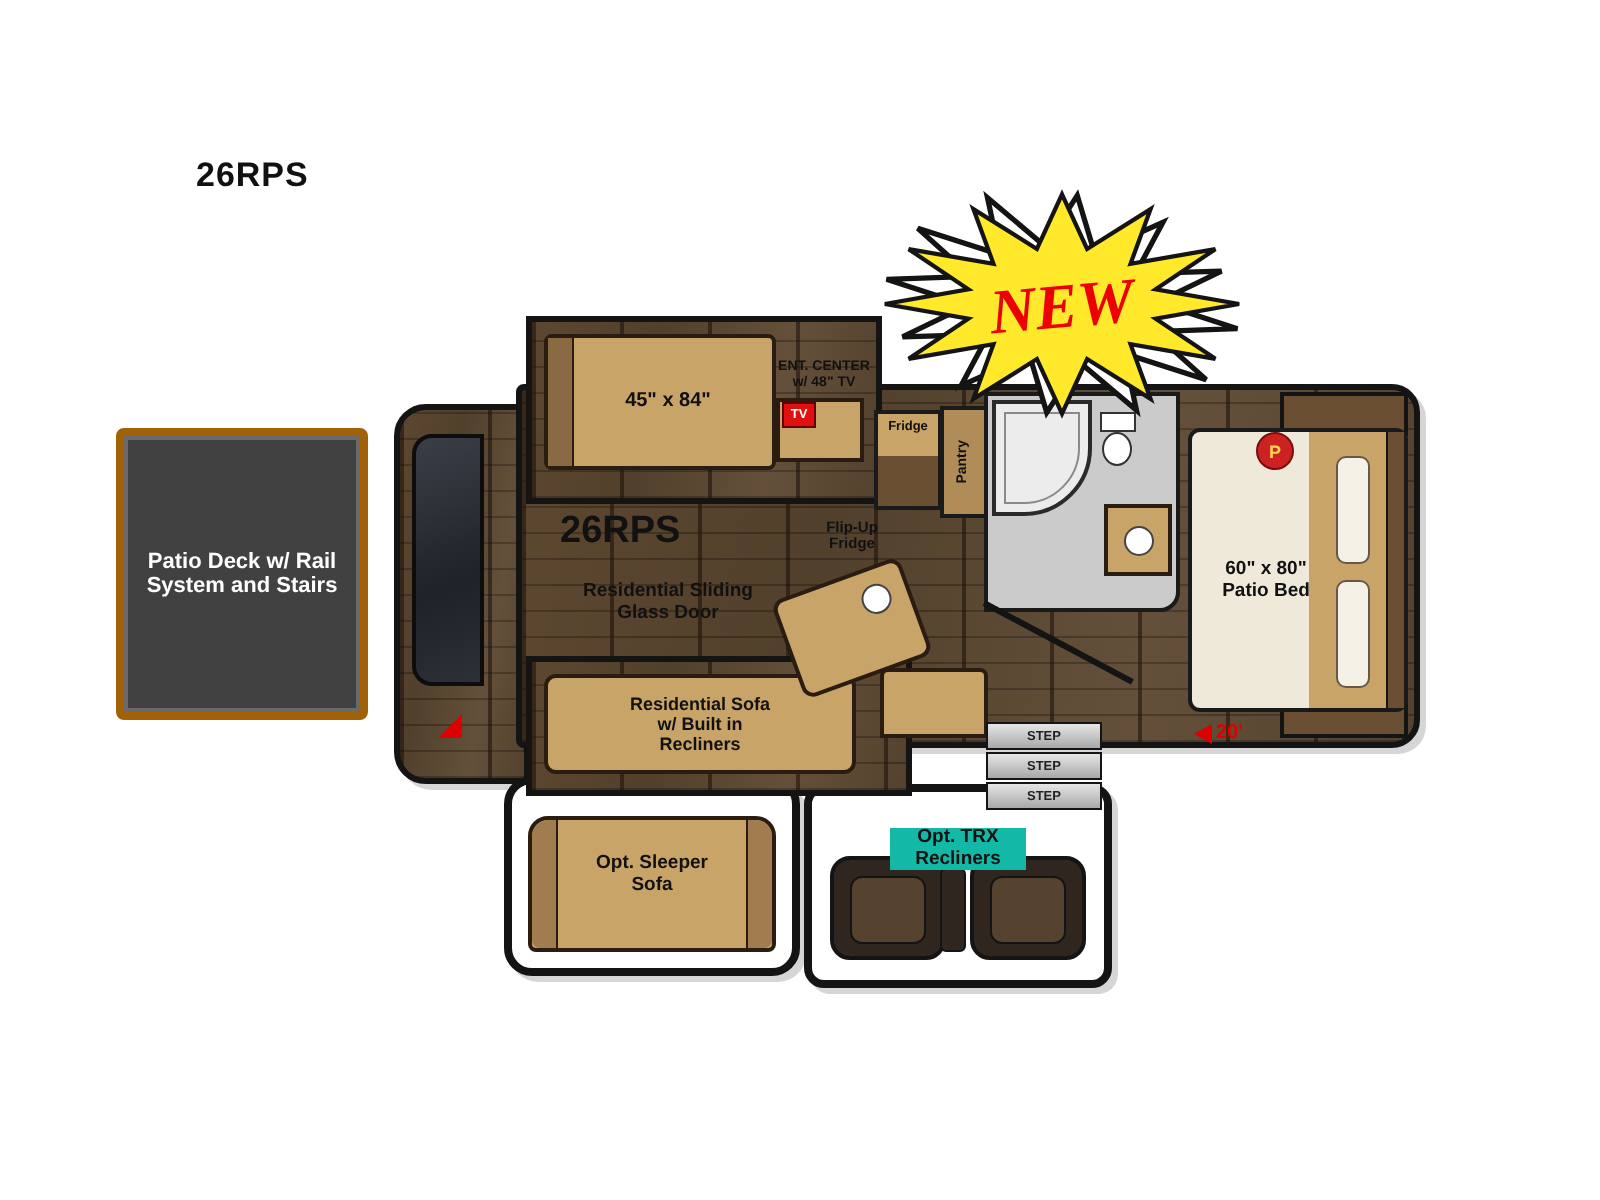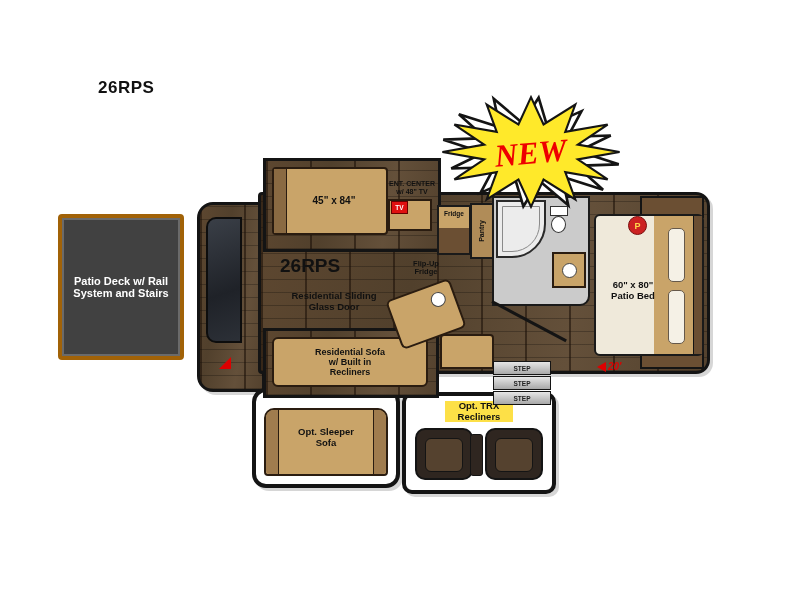--- a/index.html
+++ b/index.html
@@ -103,35 +103,35 @@
 
   <div class="abs tan" style="left:392px;top:288px;width:64px;height:48px;border-radius:6px;transform:rotate(-20deg);z-index:3;">
     <div class="abs" style="right:8px;top:7px;width:13px;height:13px;background:#fff;border:1.5px solid #444;border-radius:50%;"></div>
   </div>
   <div class="abs lbl" style="left:402px;top:260px;width:48px;font-size:7.5px;z-index:4;">Flip-Up Fridge</div>
   <div class="abs tan" style="left:440px;top:334px;width:50px;height:31px;border-radius:4px 4px 0 0;z-index:3;"></div>
 
   <div class="abs lbl" style="left:280px;top:255px;font-size:19px;z-index:4;">26RPS</div>
   <div class="abs lbl" style="left:290px;top:291px;width:88px;font-size:9.5px;z-index:4;">Residential Sliding Glass Door</div>
 
-  <div class="abs wood outline" style="left:263px;top:328px;width:170px;height:64px;z-index:2;">
+  <div class="abs wood outline" style="left:263px;top:328px;width:170px;height:64px;z-index:2;padding-left:17px;">
     <div class="abs tan flexc" style="left:6px;top:6px;width:152px;height:46px;border-radius:6px;">
       <div class="lbl" style="font-size:9px;width:80px;">Residential Sofa w/ Built in Recliners</div>
     </div>
   </div>
 
   <div class="abs" style="left:493px;top:361px;z-index:3;">
     <div class="step">STEP</div>
     <div class="step">STEP</div>
     <div class="step">STEP</div>
   </div>
 
   <div class="abs" style="left:597px;top:361px;display:flex;align-items:center;gap:2px;z-index:4;">
     <div class="tri-left"></div>
-    <div style="color:#dd0000;font-weight:bold;font-style:italic;font-size:10px;">20'</div>
+    <div style="color:#dd0000;font-weight:bold;font-size:10px;">20'</div>
   </div>
 
   <div class="abs" style="left:219px;top:357px;width:0;height:0;border-right:12px solid #dd0000;border-top:12px solid transparent;z-index:4;"></div>
 
   <div class="abs shadow" style="left:252px;top:388px;width:140px;height:92px;background:#fff;border:4px solid #141414;border-radius:14px;z-index:1;">
     <div class="abs tan" style="left:8px;top:16px;right:8px;bottom:8px;border-radius:10px 10px 4px 4px;">
       <div class="abs" style="left:0;top:0;width:12px;height:100%;background:#a07c4e;border-right:1px solid #2a1c10;border-radius:8px 0 0 4px;"></div>
       <div class="abs" style="right:0;top:0;width:12px;height:100%;background:#a07c4e;border-left:1px solid #2a1c10;border-radius:0 8px 4px 0;"></div>
     </div>
     <div class="abs lbl flexc" style="left:0;top:0;width:100%;height:100%;z-index:2;">
@@ -141,17 +141,17 @@
 
   <div class="abs shadow" style="left:402px;top:392px;width:146px;height:94px;background:#fff;border:4px solid #141414;border-radius:10px;z-index:1;">
     <div class="recliner" style="left:9px;top:32px;width:54px;height:48px;">
       <div class="seat"></div>
     </div>
     <div class="recliner" style="right:9px;top:32px;width:54px;height:48px;">
       <div class="seat"></div>
     </div>
     <div class="abs" style="left:64px;top:38px;width:11px;height:40px;background:#2f2620;border:1.5px solid #141414;border-radius:3px;"></div>
     <div class="abs lbl" style="left:0;top:5px;width:100%;z-index:2;">
-      <div style="width:68px;margin:0 auto;font-size:9.5px;background:#fde047;">Opt. TRX Recliners</div>
+      <div style="width:68px;margin:13px auto;font-size:9.5px;background:#14b8a6;">Opt. TRX Recliners</div>
     </div>
   </div>
 
 </div>
 
 </body></html>

